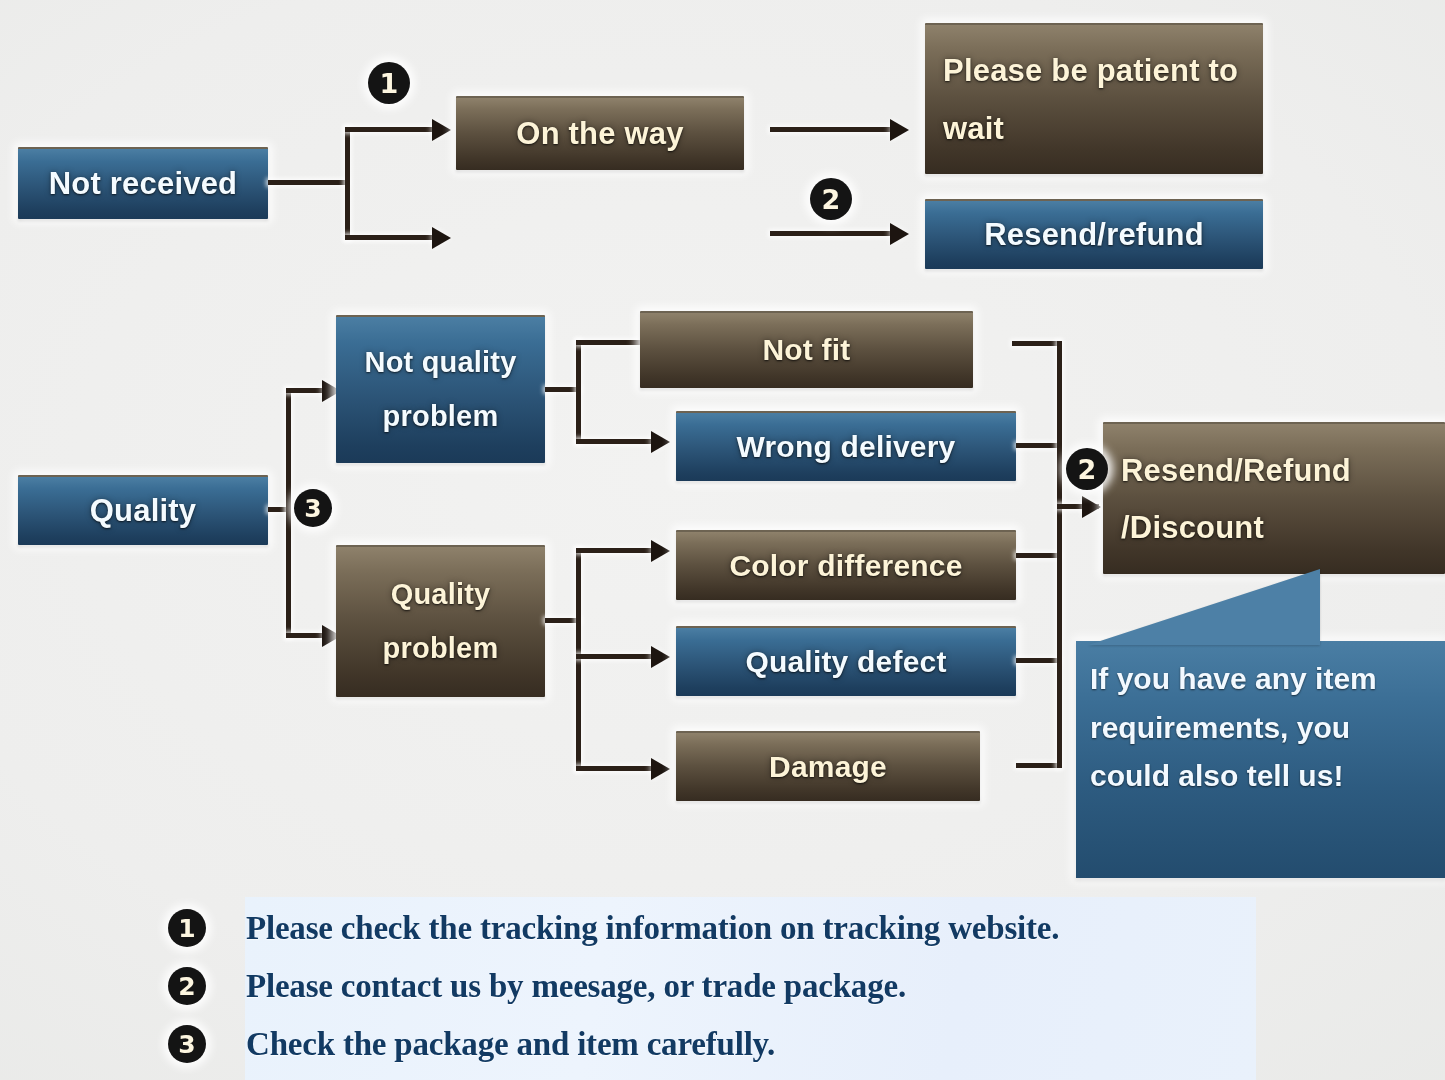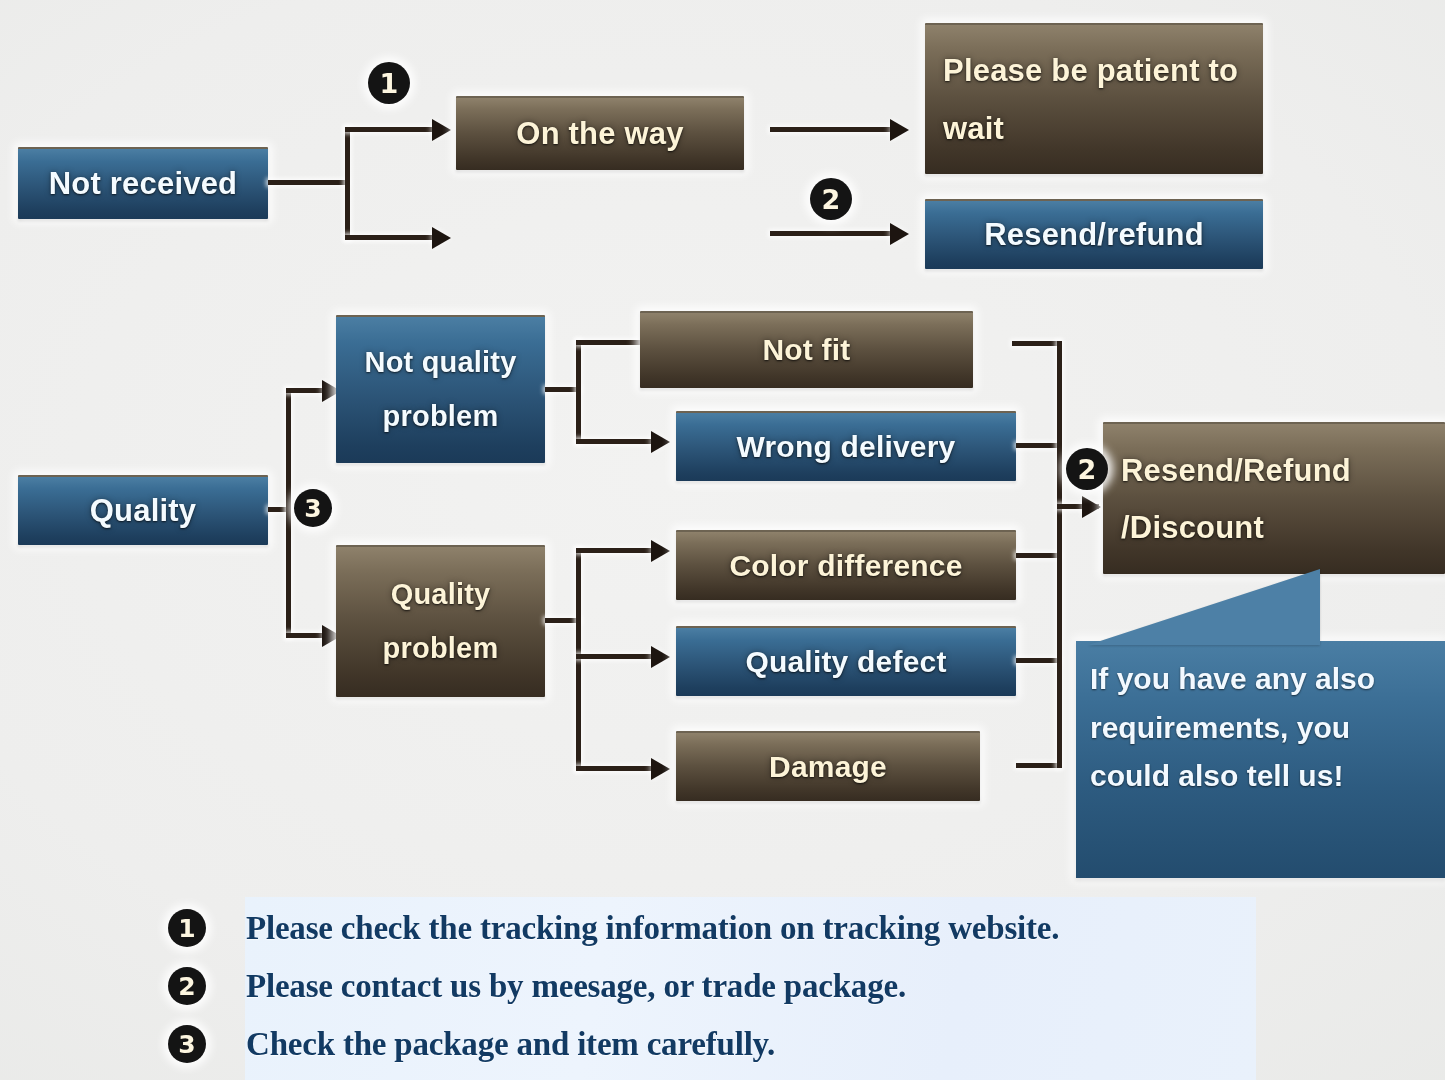--- a/index.html
+++ b/index.html
@@ -244,21 +244,21 @@
   <div class="fbox brown two-line left" style="left:1103px; top:422px; width:342px; height:152px; font-size:31px;">
     <span class="txt">
       <span>Resend/Refund</span><br>
       <span>/Discount</span>
     </span>
   </div>
 
   <div id="bubble-tail" style="left:1088px; top:569px;"></div>
   <div id="bubble" style="left:1076px; top:641px; width:369px; height:237px;">
     <div class="btxt" style="font-size:30px;">
-      <span>If you have any also</span><br>
+      <span>If you have any item</span><br>
       <span>requirements, you</span><br>
       <span>could also tell us!</span>
     </div>
   </div>
 
   <div id="legend-panel" style="left:245px; top:897px; width:1011px; height:183px;"></div>
 
   <div class="legend-row" style="left:168px; top:902px; width:1100px; height:52px;">
     <div class="circnum sm" style="position:relative; left:0; top:0; margin-right:40px;">1</div>
     <span class="legend-text">Please check the tracking information on tracking website.</span>

